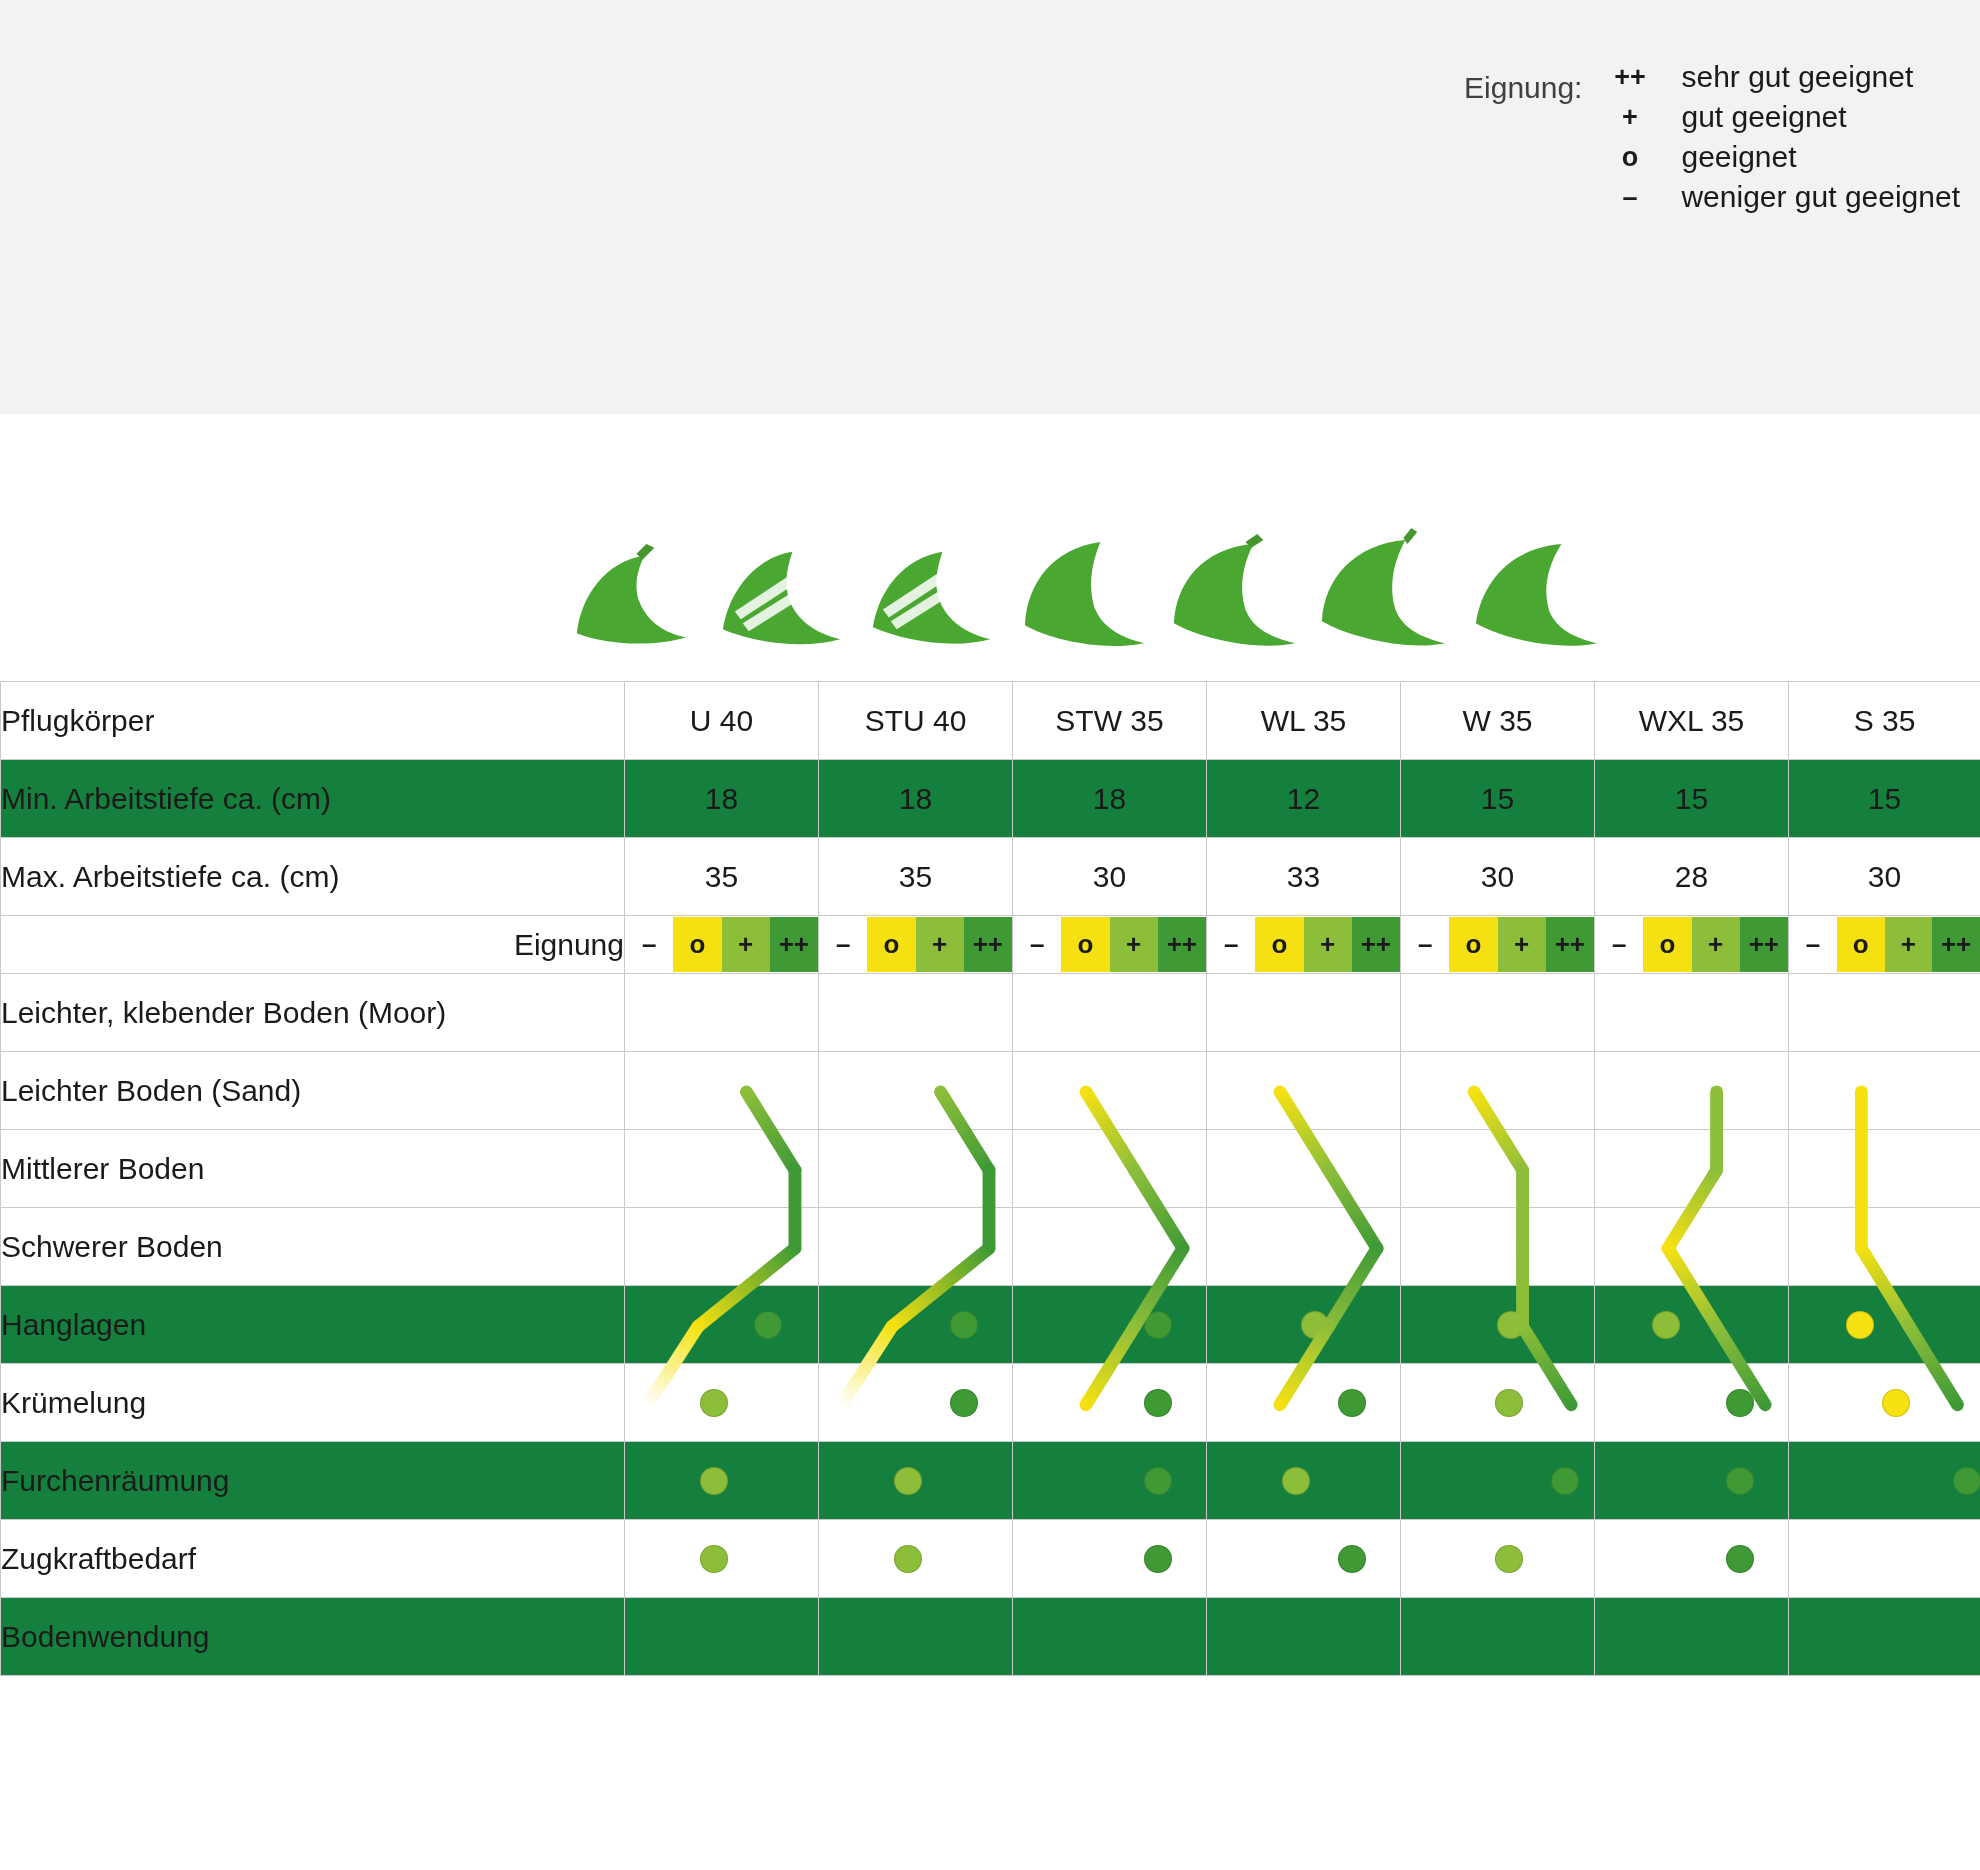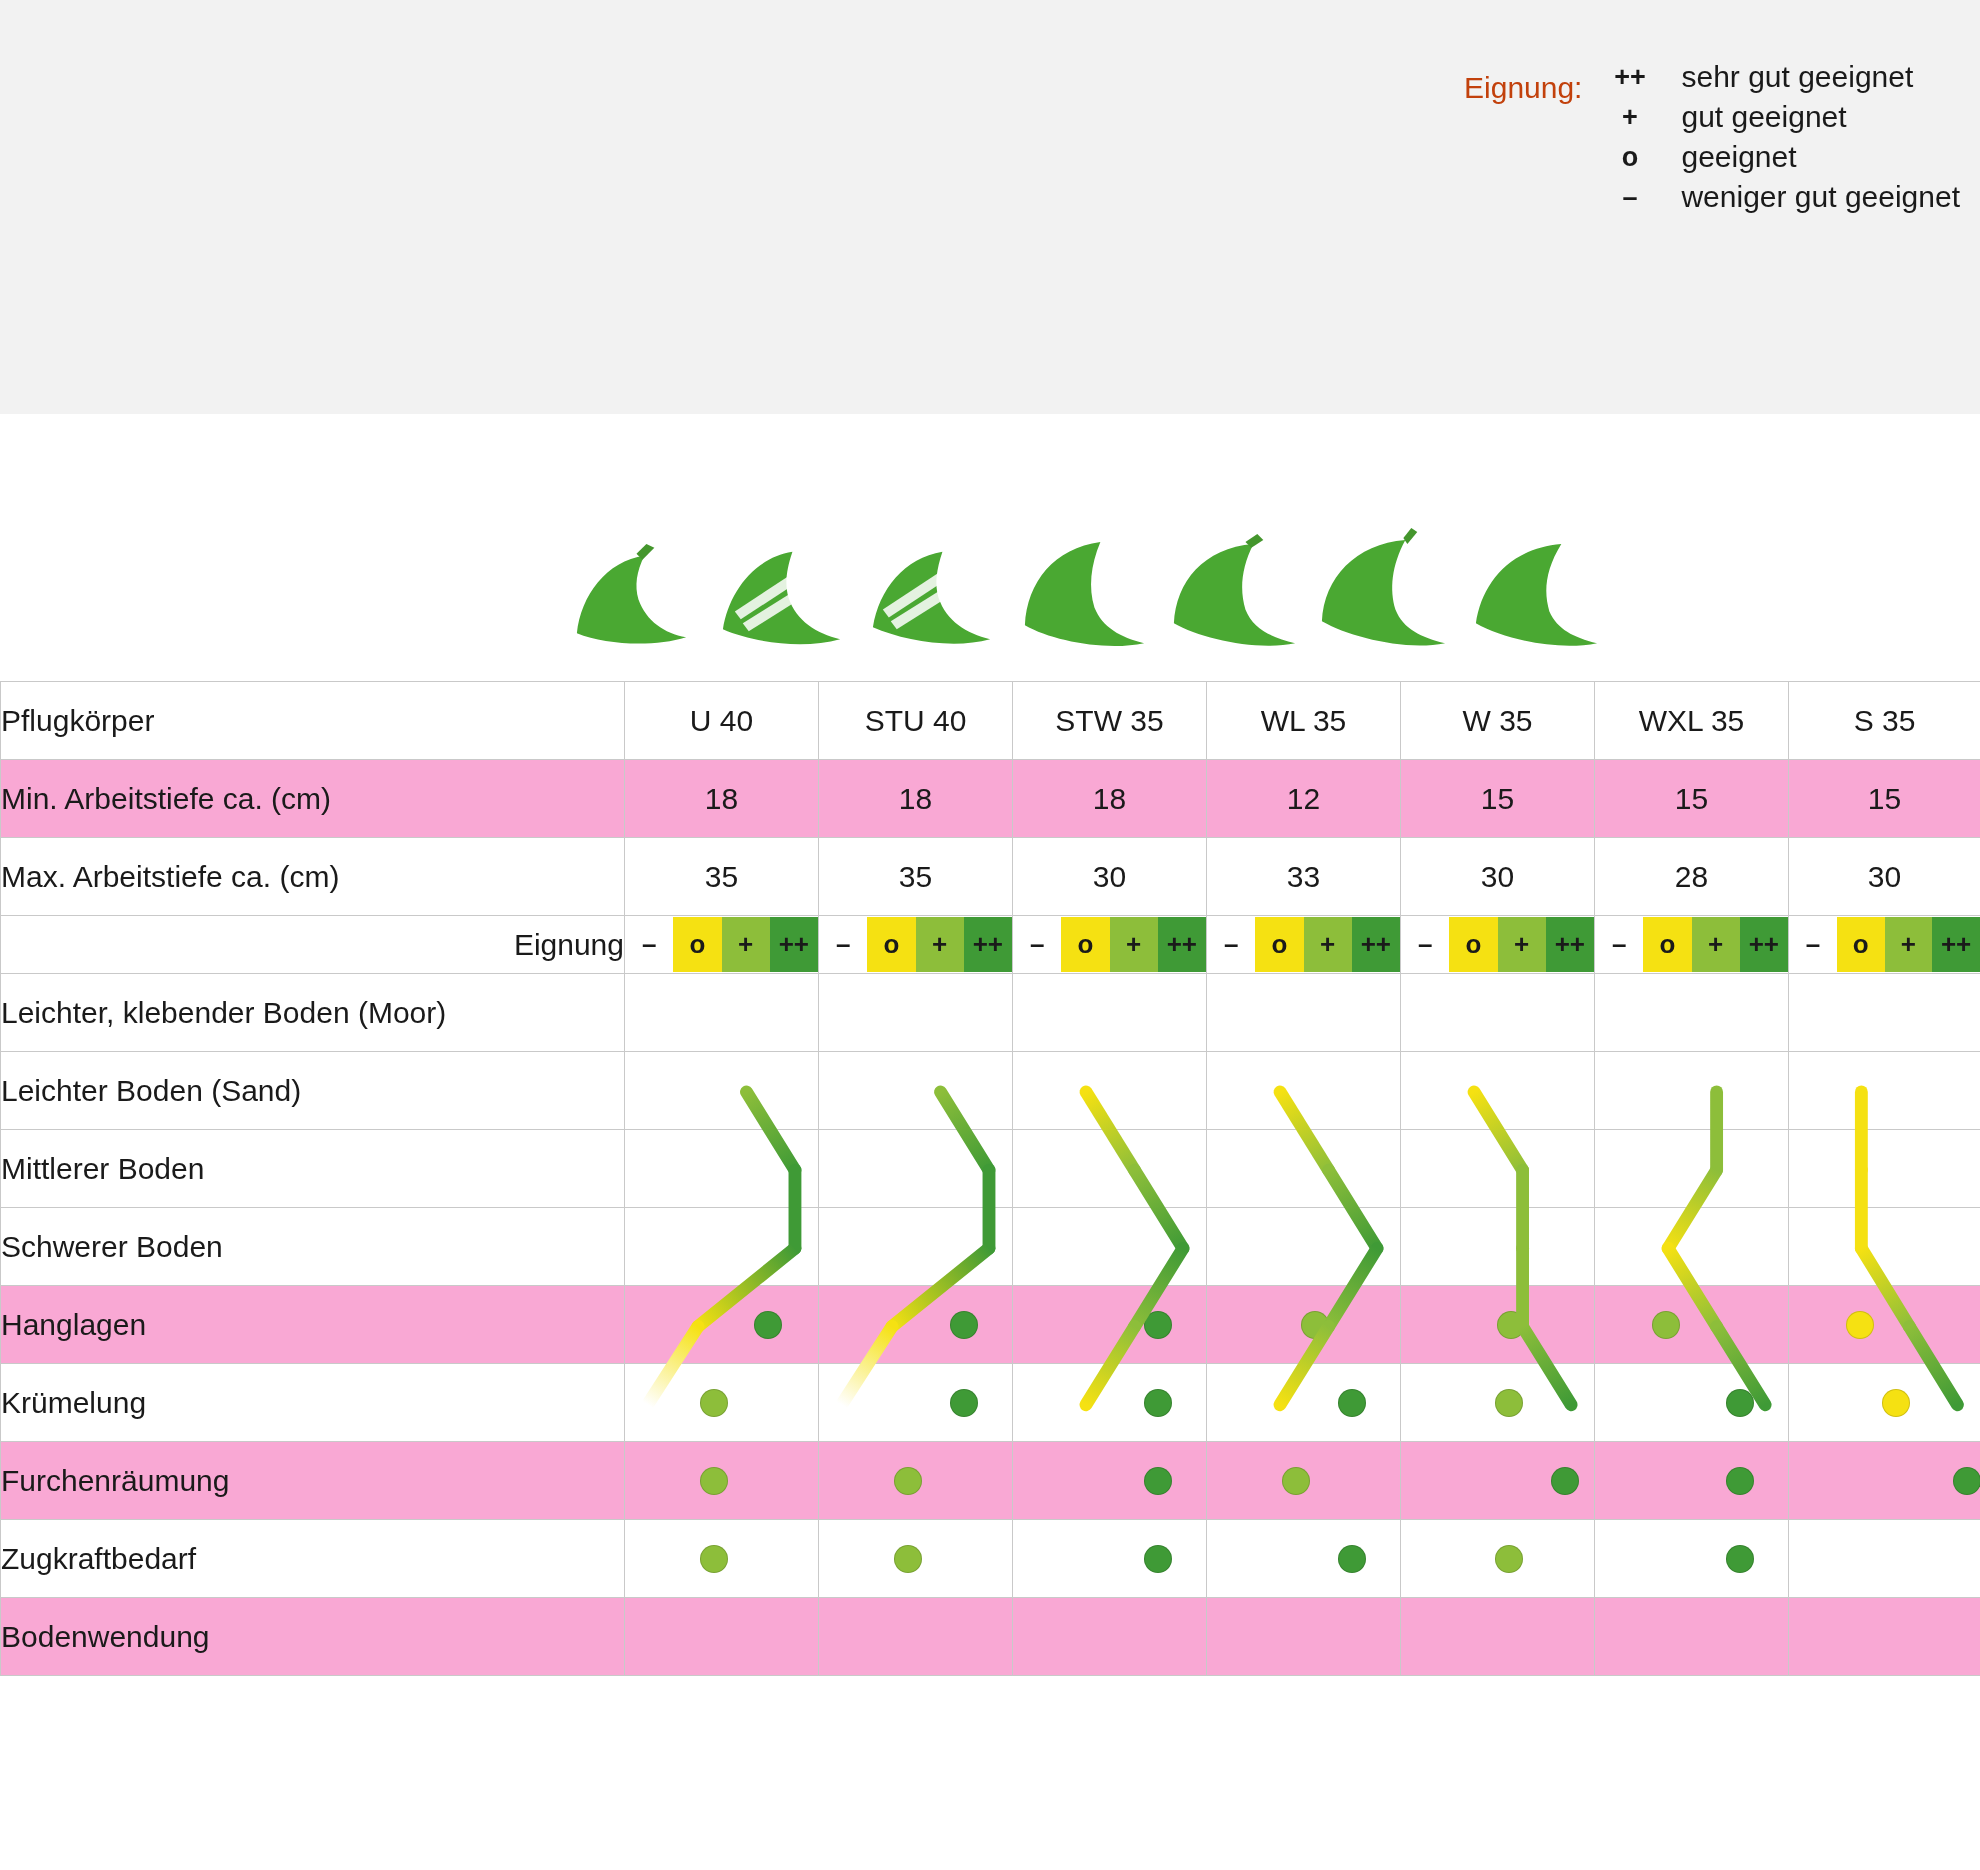--- a/index.html
+++ b/index.html
@@ -9,21 +9,21 @@
     font-family:"Liberation Sans", sans-serif;
     color:#1a1a1a;
     overflow:hidden;
     position:relative;
   }
   .legend{
     position:absolute; right:20px; top:57px;
     display:flex; align-items:flex-start; gap:18px;
   }
   .legend-title{
-    font-size:30px; color:#c2410c; margin-top:14px; white-space:nowrap;
+    font-size:30px; color:#404040; margin-top:14px; white-space:nowrap;
   }
   .legend-rows{display:flex;flex-direction:column;}
   .legend-row{display:flex;align-items:center;height:40px;}
   .legend-chip{
     width:59px;height:36px;display:flex;align-items:center;justify-content:center;
     font-size:27px;font-weight:bold;color:#1a1a1a;
   }
   .legend-label{font-size:30px;margin-left:22px;white-space:nowrap;}
 
   .card{
@@ -46,21 +46,21 @@
     font-size:30px;
     height:77px;
     vertical-align:middle;
     padding:0;
     background:#ffffff;
   }
   td.rowlabel{
     padding-left:30px;width:624px;white-space:nowrap;
   }
   td.val{text-align:center;}
-  tr.shade td{background:#f9a8d4;}
+  tr.shade td{background:#15803d;}
   tr.white td{background:#ffffff;}
 
   
   tr.eignung td{height:57px;}
   td.eignung-label{
     text-align:right;padding-right:18px;font-size:30px;background:#ffffff;
   }
   .scale{display:flex;height:55px;}
   .scale div{
     flex:1;display:flex;align-items:center;justify-content:center;

